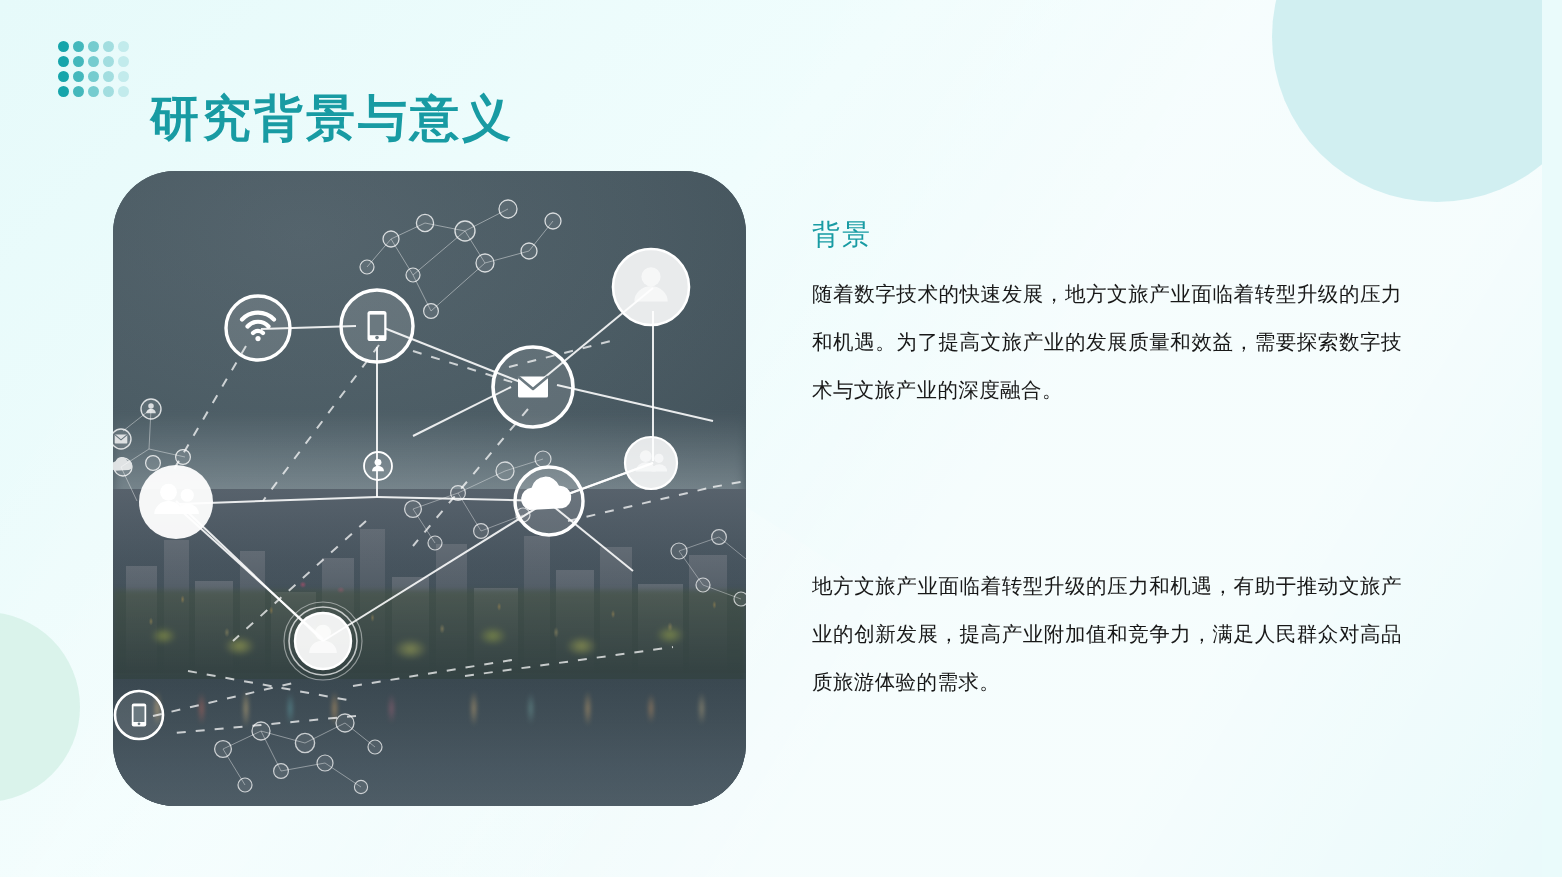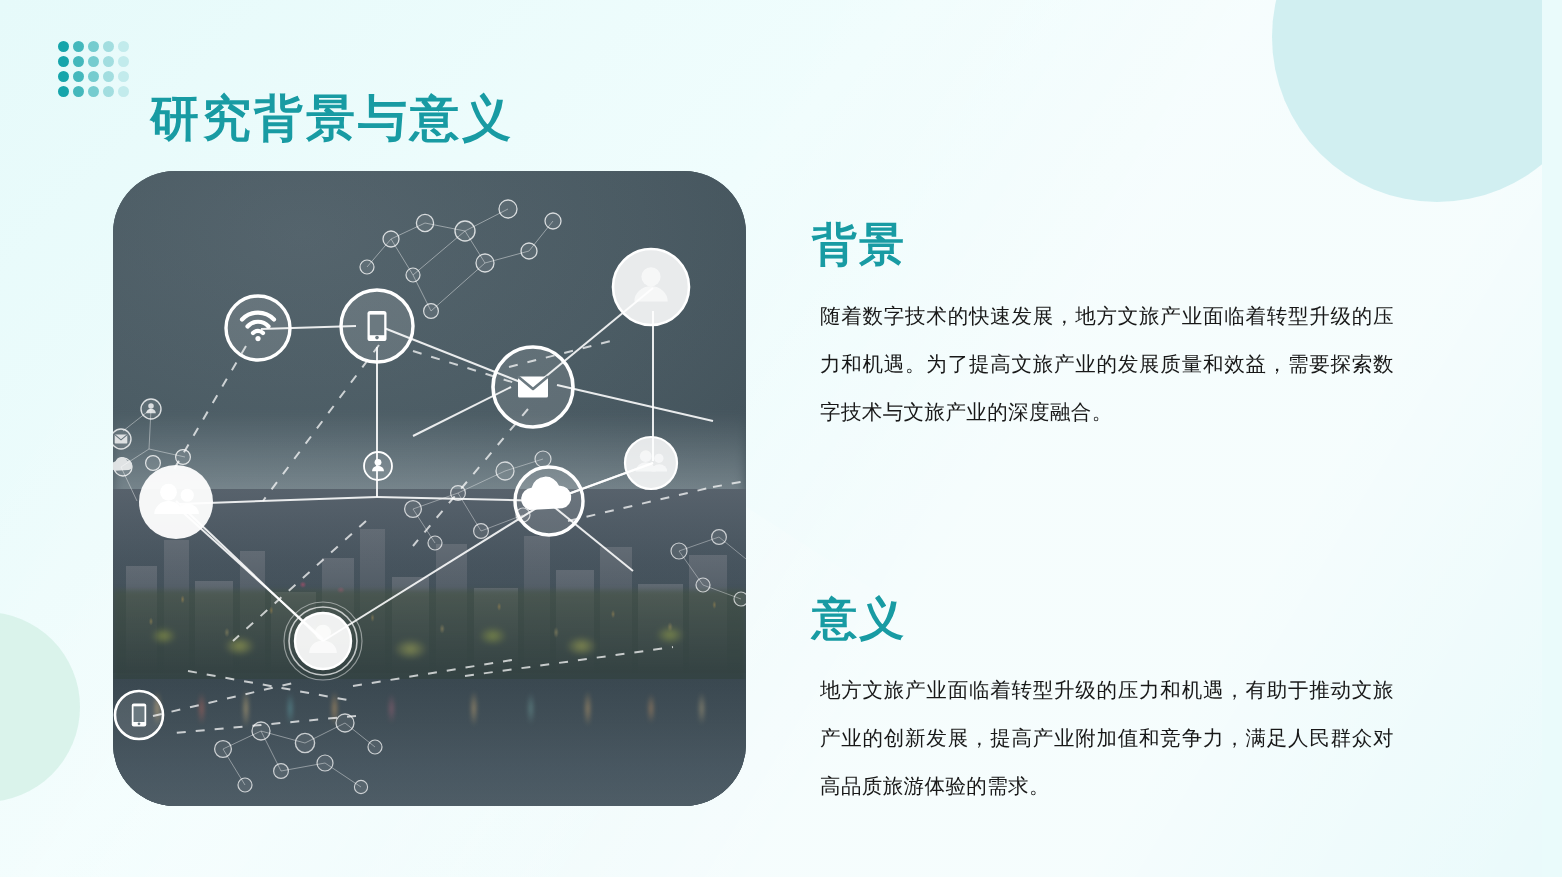--- a/index.html
+++ b/index.html
@@ -233,34 +233,34 @@
 
   
   .content {
     position: absolute;
     left: 812px;
     top: 218px;
     width: 590px;
   }
   .sect-heading {
     font-family: "Liberation Serif", "DejaVu Serif", serif;
-    font-size: 45px;
-    font-weight: 700;
+    font-size: 28px;
+    font-weight: 400;
     color: #189ba3;
     letter-spacing: 2px;
     margin: 0 0 20px 0;
     line-height: 1.2;
   }
   .sect-body {
-    font-family: Liberation Serif, serif;
+    font-family: Liberation Mono, monospace;
     font-size: 20.5px;
     color: #181818;
     line-height: 48px;
     letter-spacing: 0.4px;
-    margin: 8px;
+    margin: 0;
     text-align: justify;
     text-justify: inter-ideograph;
   }
   .block-gap { height: 148px; }
 </style>
 </head>
 <body>
 
 <div class="slide">
 
@@ -554,17 +554,16 @@
     </svg>
   </div>
 
   <div class="content">
 
     <h2 class="sect-heading">背景</h2>
     <p class="sect-body">随着数字技术的快速发展，地方文旅产业面临着转型升级的压力和机遇。为了提高文旅产业的发展质量和效益，需要探索数字技术与文旅产业的深度融合。</p>
 
     <div class="block-gap"></div>
 
-    <h2 class="sect-heading">意义</h2>
     <p class="sect-body">地方文旅产业面临着转型升级的压力和机遇，有助于推动文旅产业的创新发展，提高产业附加值和竞争力，满足人民群众对高品质旅游体验的需求。</p>
   </div>
 
 </div>
 
 </body></html>

